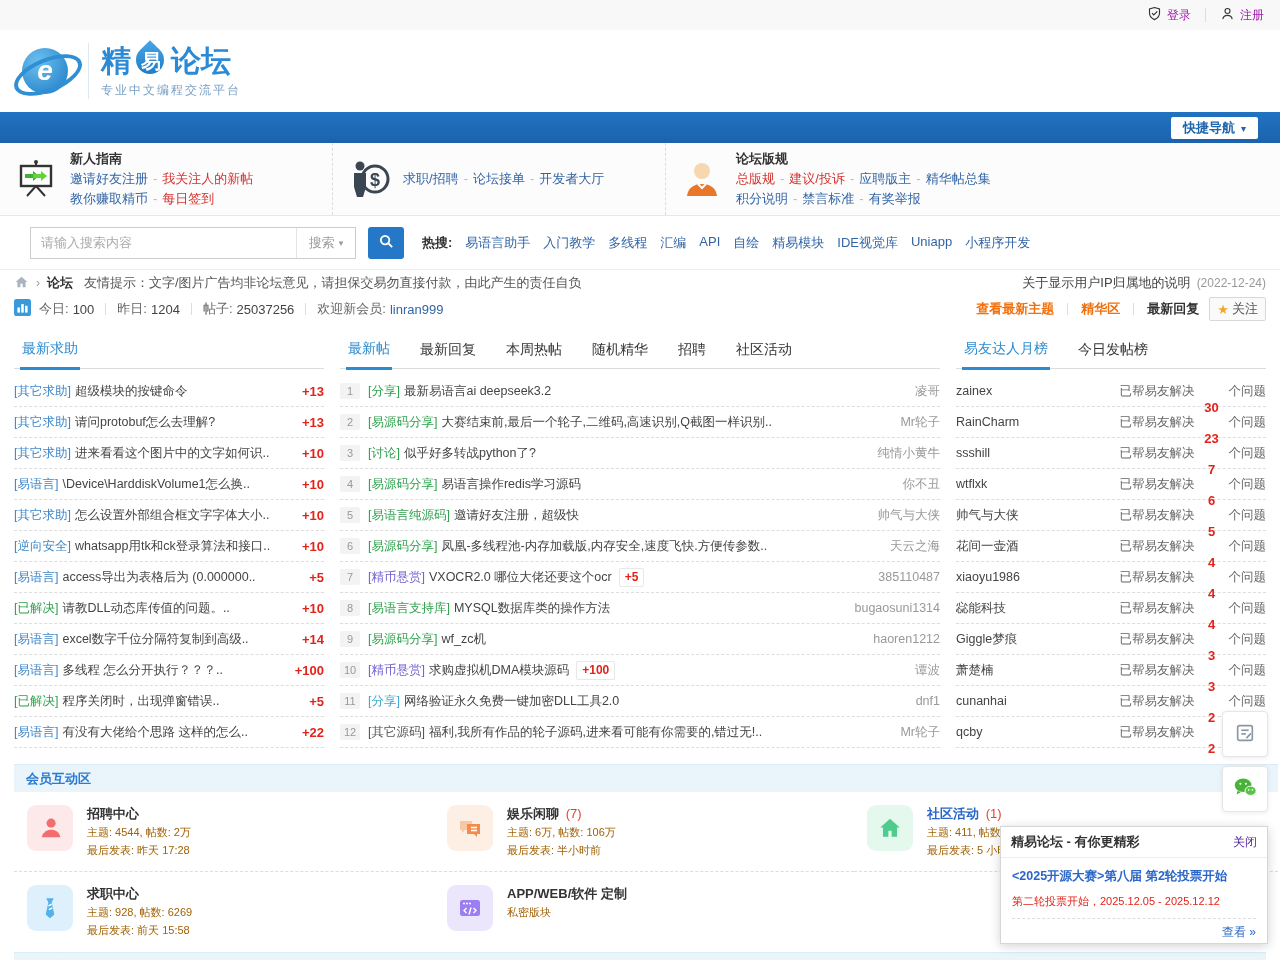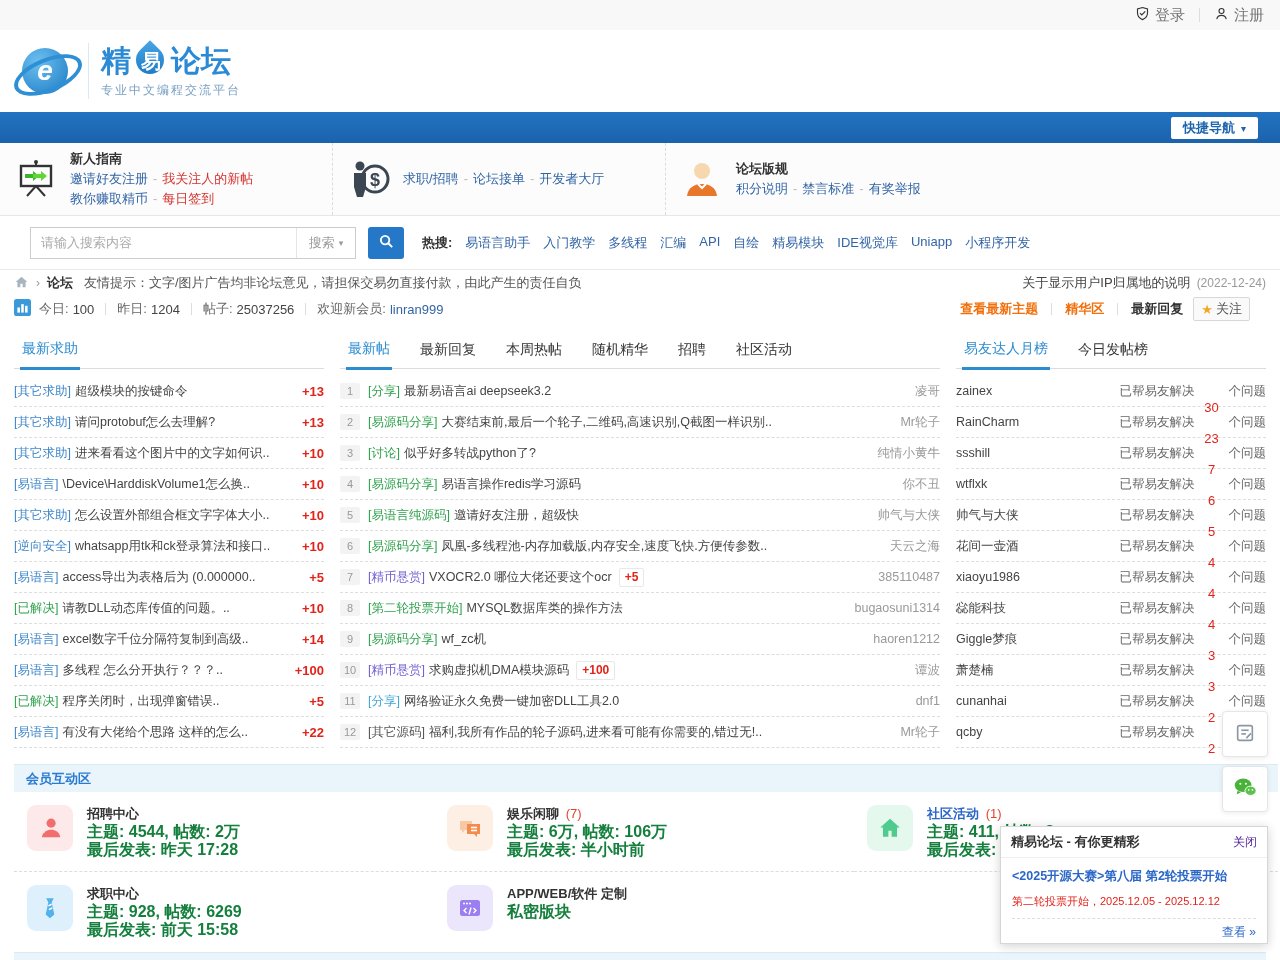--- a/index.html
+++ b/index.html
@@ -5,21 +5,21 @@
   html,body{margin:0;padding:0;}
   body{width:1280px;height:960px;position:relative;overflow:hidden;background:#fff;
        font-family:"Liberation Sans","DejaVu Sans",sans-serif;font-size:12px;color:#333;}
   a{text-decoration:none;cursor:pointer;}
   .c-blue{color:#3f87c9}.c-green{color:#2fa14d}.c-purple{color:#7161d2}.c-teal{color:#42a6d5}.c-dark{color:#555}
   .c-link{color:#3365a5}.c-redlink{color:#d5332e}
 
   
   .topbar{position:absolute;top:0;left:0;right:0;height:30px;background:#f8f8f8;border-bottom:1px solid #ececec;}
   .topbar-inner{position:absolute;right:16px;top:0;height:30px;display:flex;align-items:center;gap:14px;}
-  .top-item{display:flex;align-items:center;gap:5px;color:#737373;font-size:15px;}
+  .top-item{display:flex;align-items:center;gap:5px;color:#a21caf;font-size:12px;}
   .top-sep{width:1px;height:14px;background:#ddd;}
 
   
   .header{position:absolute;top:30px;left:0;right:0;height:82px;background:#fff;}
   .logo-wrap{position:absolute;left:14px;top:10px;display:flex;align-items:center;}
   .logo-mark{position:relative;width:64px;height:62px;}
   .logo-globe{position:absolute;left:8px;top:8px;width:46px;height:46px;border-radius:50%;
       background:radial-gradient(circle at 35% 30%,#6cc0f0,#1b79c2);display:flex;align-items:center;justify-content:center;
       color:#fff;font-weight:bold;font-style:italic;font-size:28px;}
   .logo-ring{position:absolute;left:-2px;top:18px;width:64px;height:26px;border:4px solid #2f8fd4;border-radius:50%;
@@ -63,21 +63,21 @@
   .hot-term{color:#3365a5;}
 
   
   .crumbrow{position:absolute;top:270px;left:14px;right:14px;height:26px;display:flex;align-items:center;gap:7px;}
   .crumb-forum{font-weight:bold;color:#333;font-size:13px;}
   .crumb-sep{color:#999;}
   .crumb-notice{color:#555;font-size:13px;margin-left:4px;}
   .ip-wrap{margin-left:auto;display:flex;gap:6px;align-items:center;font-size:13px;}
   .ip-notice{color:#444;}
   .ip-date{color:#999;font-size:12px;}
-  .statsrow{position:absolute;top:296px;left:14px;right:30px;height:26px;display:flex;align-items:center;gap:8px;font-size:13px;}
+  .statsrow{position:absolute;top:296px;left:14px;right:14px;height:26px;display:flex;align-items:center;gap:8px;font-size:13px;}
   .stat-seg{display:flex;gap:4px;align-items:center;color:#666;}
   .stat-val{color:#444;}
   .stat-pipe{width:1px;height:12px;background:#ddd;margin:0 3px;}
   .stats-right{margin-left:auto;display:flex;align-items:center;gap:10px;}
   .s-orange{color:#f2700c;font-weight:bold;}
   .s-dark{color:#333;font-weight:bold;}
   .follow-btn{display:flex;align-items:center;gap:3px;border:1px solid #d8d8d8;background:#fafafa;padding:2px 7px;border-radius:2px;color:#555;cursor:pointer;}
   .star{color:#f5a623;font-size:13px;}
 
   
@@ -92,35 +92,35 @@
   .hrow,.prow,.rrow{height:30px;display:flex;align-items:center;border-bottom:1px dashed #ddd;font-size:12.5px;}
   .hrow .tag,.prow .tag{flex:none;margin-right:4px;}
   .htitle{flex:1;min-width:0;overflow:hidden;white-space:nowrap;text-overflow:ellipsis;color:#444;}
   .reward{flex:none;color:#e2231a;font-weight:bold;margin-left:8px;font-size:13px;}
   .pnum{flex:none;width:20px;height:16px;line-height:16px;text-align:center;background:#f3f3f3;color:#999;font-size:11px;border-radius:2px;margin-right:8px;}
   .ptitle{min-width:0;overflow:hidden;white-space:nowrap;text-overflow:ellipsis;color:#444;}
   .pbadge{flex:none;margin-left:7px;border:1px solid #e8e8e8;border-radius:2px;padding:0 5px;color:#e2231a;font-weight:bold;background:#fff;font-size:12px;line-height:17px;}
   .pauthor{flex:none;margin-left:auto;padding-left:10px;color:#999;}
   .rname{flex:1;min-width:0;overflow:hidden;white-space:nowrap;text-overflow:ellipsis;color:#444;}
   .rmid{flex:none;color:#666;}
-  .rcount{flex:none;width:34px;text-align:center;color:#e2231a;font-weight:normal;font-size:13px;margin-top:33px;}
+  .rcount{flex:none;width:34px;text-align:center;color:#e2231a;font-weight:bold;font-size:13px;margin-top:33px;}
   .rsuf{flex:none;color:#666;}
 
   
   .member{position:absolute;top:764px;left:14px;right:2px;}
   .sec-head{height:27px;line-height:27px;background:#e9f4fb;border-top:1px solid #d9ebf7;color:#2a7bd2;font-size:13px;font-weight:bold;padding-left:12px;}
   .blocks{display:grid;grid-template-columns:420px 420px 1fr;}
   .block{display:flex;align-items:flex-start;padding:13px 0 12px 13px;}
   .block.rowsep{border-bottom:1px dashed #ddd;}
   .bicon{width:46px;height:46px;border-radius:9px;flex:none;display:flex;align-items:center;justify-content:center;}
   .btext{margin-left:14px;}
   .bname{font-size:13px;font-weight:bold;color:#333;line-height:18px;}
   .bname.blue{color:#2a66c8;}
   .bcount{color:#e2452e;font-weight:normal;margin-left:3px;}
-  .bline{color:#15803d;line-height:18px;font-size:16px;font-weight:bold;}
+  .bline{color:#a16207;line-height:18px;font-size:11px;}
 
   
   .popup{position:absolute;left:1000px;top:826px;width:268px;height:118px;background:#fff;border:1px solid #d6d6d6;
       box-shadow:0 2px 10px rgba(0,0,0,.18);box-sizing:border-box;z-index:5;}
   .popup-head{height:30px;border-bottom:1px solid #eee;display:flex;align-items:center;padding:0 10px;}
   .popup-title{font-weight:bold;font-size:13px;color:#333;flex:1;}
   .popup-close{color:#4c1d95;font-size:12px;cursor:pointer;}
   .popup-body{padding:9px 11px 0;}
   .popup-link{display:block;color:#2a66c8;font-weight:bold;font-size:12.5px;line-height:18px;}
   .popup-red{color:#e2231a;font-size:11px;margin-top:7px;line-height:18px;}
@@ -233,20 +233,21 @@
     <span class="info-icon">
       <svg width="42" height="42" viewBox="0 0 42 42">
           <circle cx="21" cy="13" r="8" fill="#f6d7ae"></circle>
           <path d="M6 38c1-9 8-12 15-12s14 3 15 12z" fill="#e8762b"></path>
           <path d="M17 26l4 4 4-4" fill="none" stroke="#fff" stroke-width="2"></path>
         </svg>
     </span>
     <div>
       <div class="info-title">论坛版规</div>
       <div>
+          <div class="info-row"><a class="info-link c-redlink">总版规</a><span class="dash">-</span><a class="info-link c-redlink">建议/投诉</a><span class="dash">-</span><a class="info-link c-link">应聘版主</a><span class="dash">-</span><a class="info-link c-link">精华帖总集</a></div>
           <div class="info-row"><a class="info-link c-link">积分说明</a><span class="dash">-</span><a class="info-link c-link">禁言标准</a><span class="dash">-</span><a class="info-link c-link">有奖举报</a></div>
         </div>
     </div>
   </div>
 </div>
 
 <div class="searchrow">
   <div class="search-box">
     <input class="search-input" placeholder="请输入搜索内容" style="">
     <span class="search-select">
@@ -451,21 +452,21 @@
         </div>
         <div class="prow">
           <span class="pnum">7</span>
           <span class="tag c-purple">[精币悬赏]</span>
           <a class="ptitle">VXOCR2.0 哪位大佬还要这个ocr</a>
           <span class="pbadge">+5</span>
           <a class="pauthor">385110487</a>
         </div>
         <div class="prow">
           <span class="pnum">8</span>
-          <span class="tag c-green">[第二轮投票开始]</span>
+          <span class="tag c-green">[易语言支持库]</span>
           <a class="ptitle">MYSQL数据库类的操作方法</a>
           <a class="pauthor">bugaosuni1314</a>
         </div>
         <div class="prow">
           <span class="pnum">9</span>
           <span class="tag c-green">[易源码分享]</span>
           <a class="ptitle">wf_zc机</a>
           <a class="pauthor">haoren1212</a>
         </div>
         <div class="prow">

